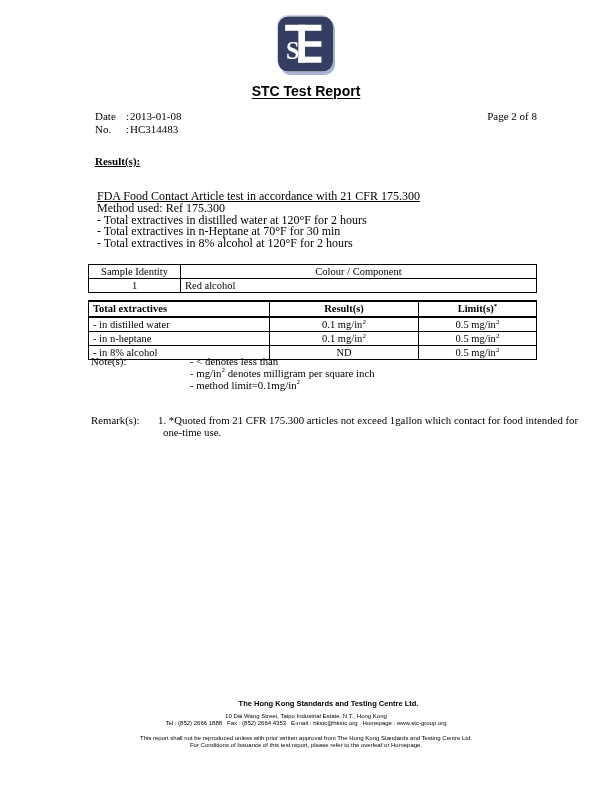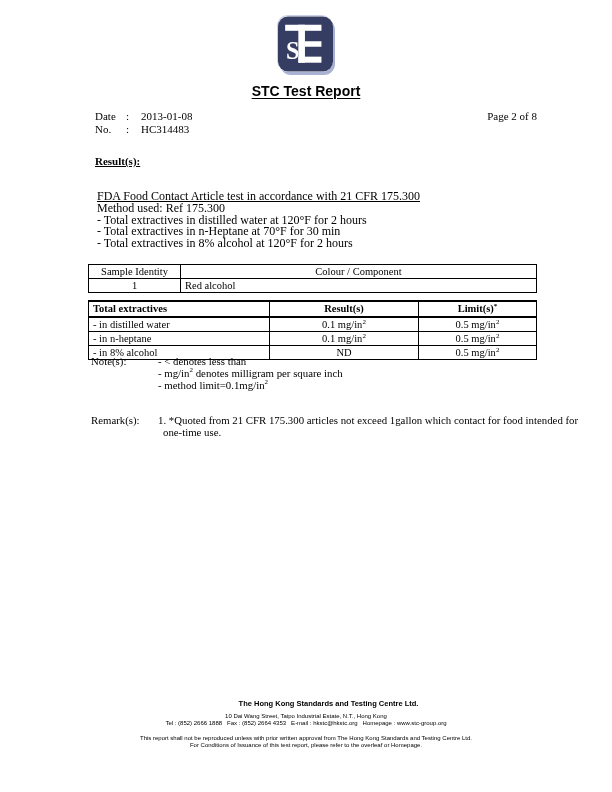--- a/index.html
+++ b/index.html
@@ -28,21 +28,21 @@
     text-align:center;
     font-family:"Liberation Sans", sans-serif;
     font-weight:bold; font-size:14px;
     text-decoration:underline;
     text-underline-offset:2px;
   }
 
   
   .meta { position:absolute; left:95px; top:110px; font-size:11px; line-height:13px; }
   .kv-label { display:inline-block; width:31px; }
-  .kv-value { margin-left:12px; }
+  .kv-value { margin-left:1px; }
   .page-num { position:absolute; top:110px; right:75px; font-size:11px; }
 
   
   .results-heading {
     position:absolute; left:95px; top:155px;
     font-size:11px; font-weight:bold; text-decoration:underline;
   }
 
   
   .method { position:absolute; left:97px; top:191px; font-size:12px; line-height:11.8px; }
@@ -62,21 +62,21 @@
   .results-table thead th { border-top:2px solid #000; border-bottom:2px solid #000; font-weight:bold; height:14px; }
   .results-table .th-name { text-align:left; }
   .results-table .th-center { text-align:center; }
   .results-table td { text-align:center; }
   .results-table .cell-name { text-align:left; }
   sup { font-size:7px; line-height:0; }
 
   
   .labeled-block { position:absolute; display:flex; font-size:10.8px; line-height:11.8px; }
   .labeled-block .block-label { width:67px; flex:none; }
-  .notes { left:91px; top:356px; }
+  .notes { left:91px; top:356px;gap:32px; }
   .remarks { left:91px; top:402px;margin-top:13px; }
   .remark-line2 { margin-left:5px; }
 
   
   .footer {
     position:absolute; top:699px; left:0; width:612px;
     text-align:center;
     font-family:"Liberation Sans", sans-serif;
   }
   .footer-company { font-size:7.5px; font-weight:bold;margin-left:45px; }

